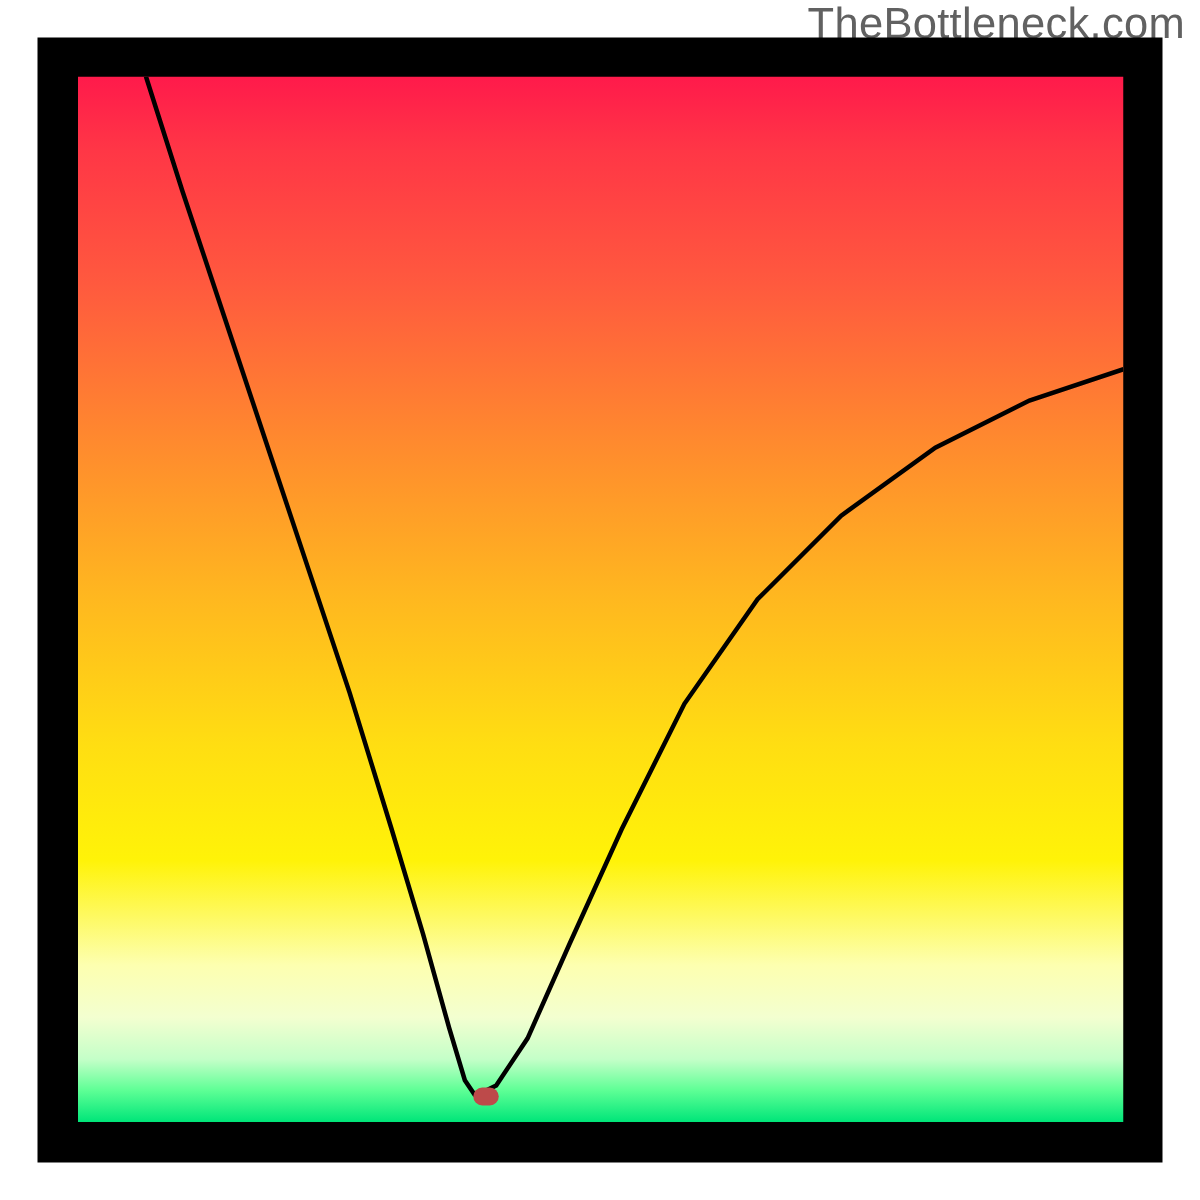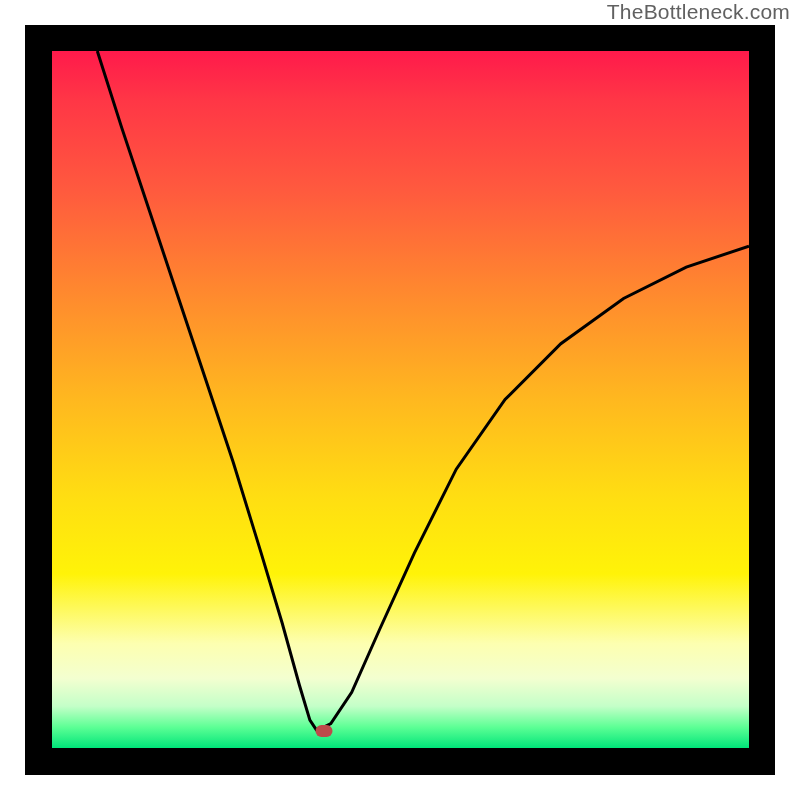--- a/index.html
+++ b/index.html
@@ -13,21 +13,21 @@
   }
   .stage {
     position: relative;
     width: 800px;
     height: 800px;
   }
   .watermark {
     position: absolute;
     top: 0px;
     right: 10px;
-    font-size: 21px;
+    font-size: 29px;
     color: #616161;
     font-weight: 500;
     letter-spacing: 0.2px;
   }
   .outer-box {
     position: absolute;
     left: 25px;
     top: 25px;
     width: 750px;
     height: 750px;

